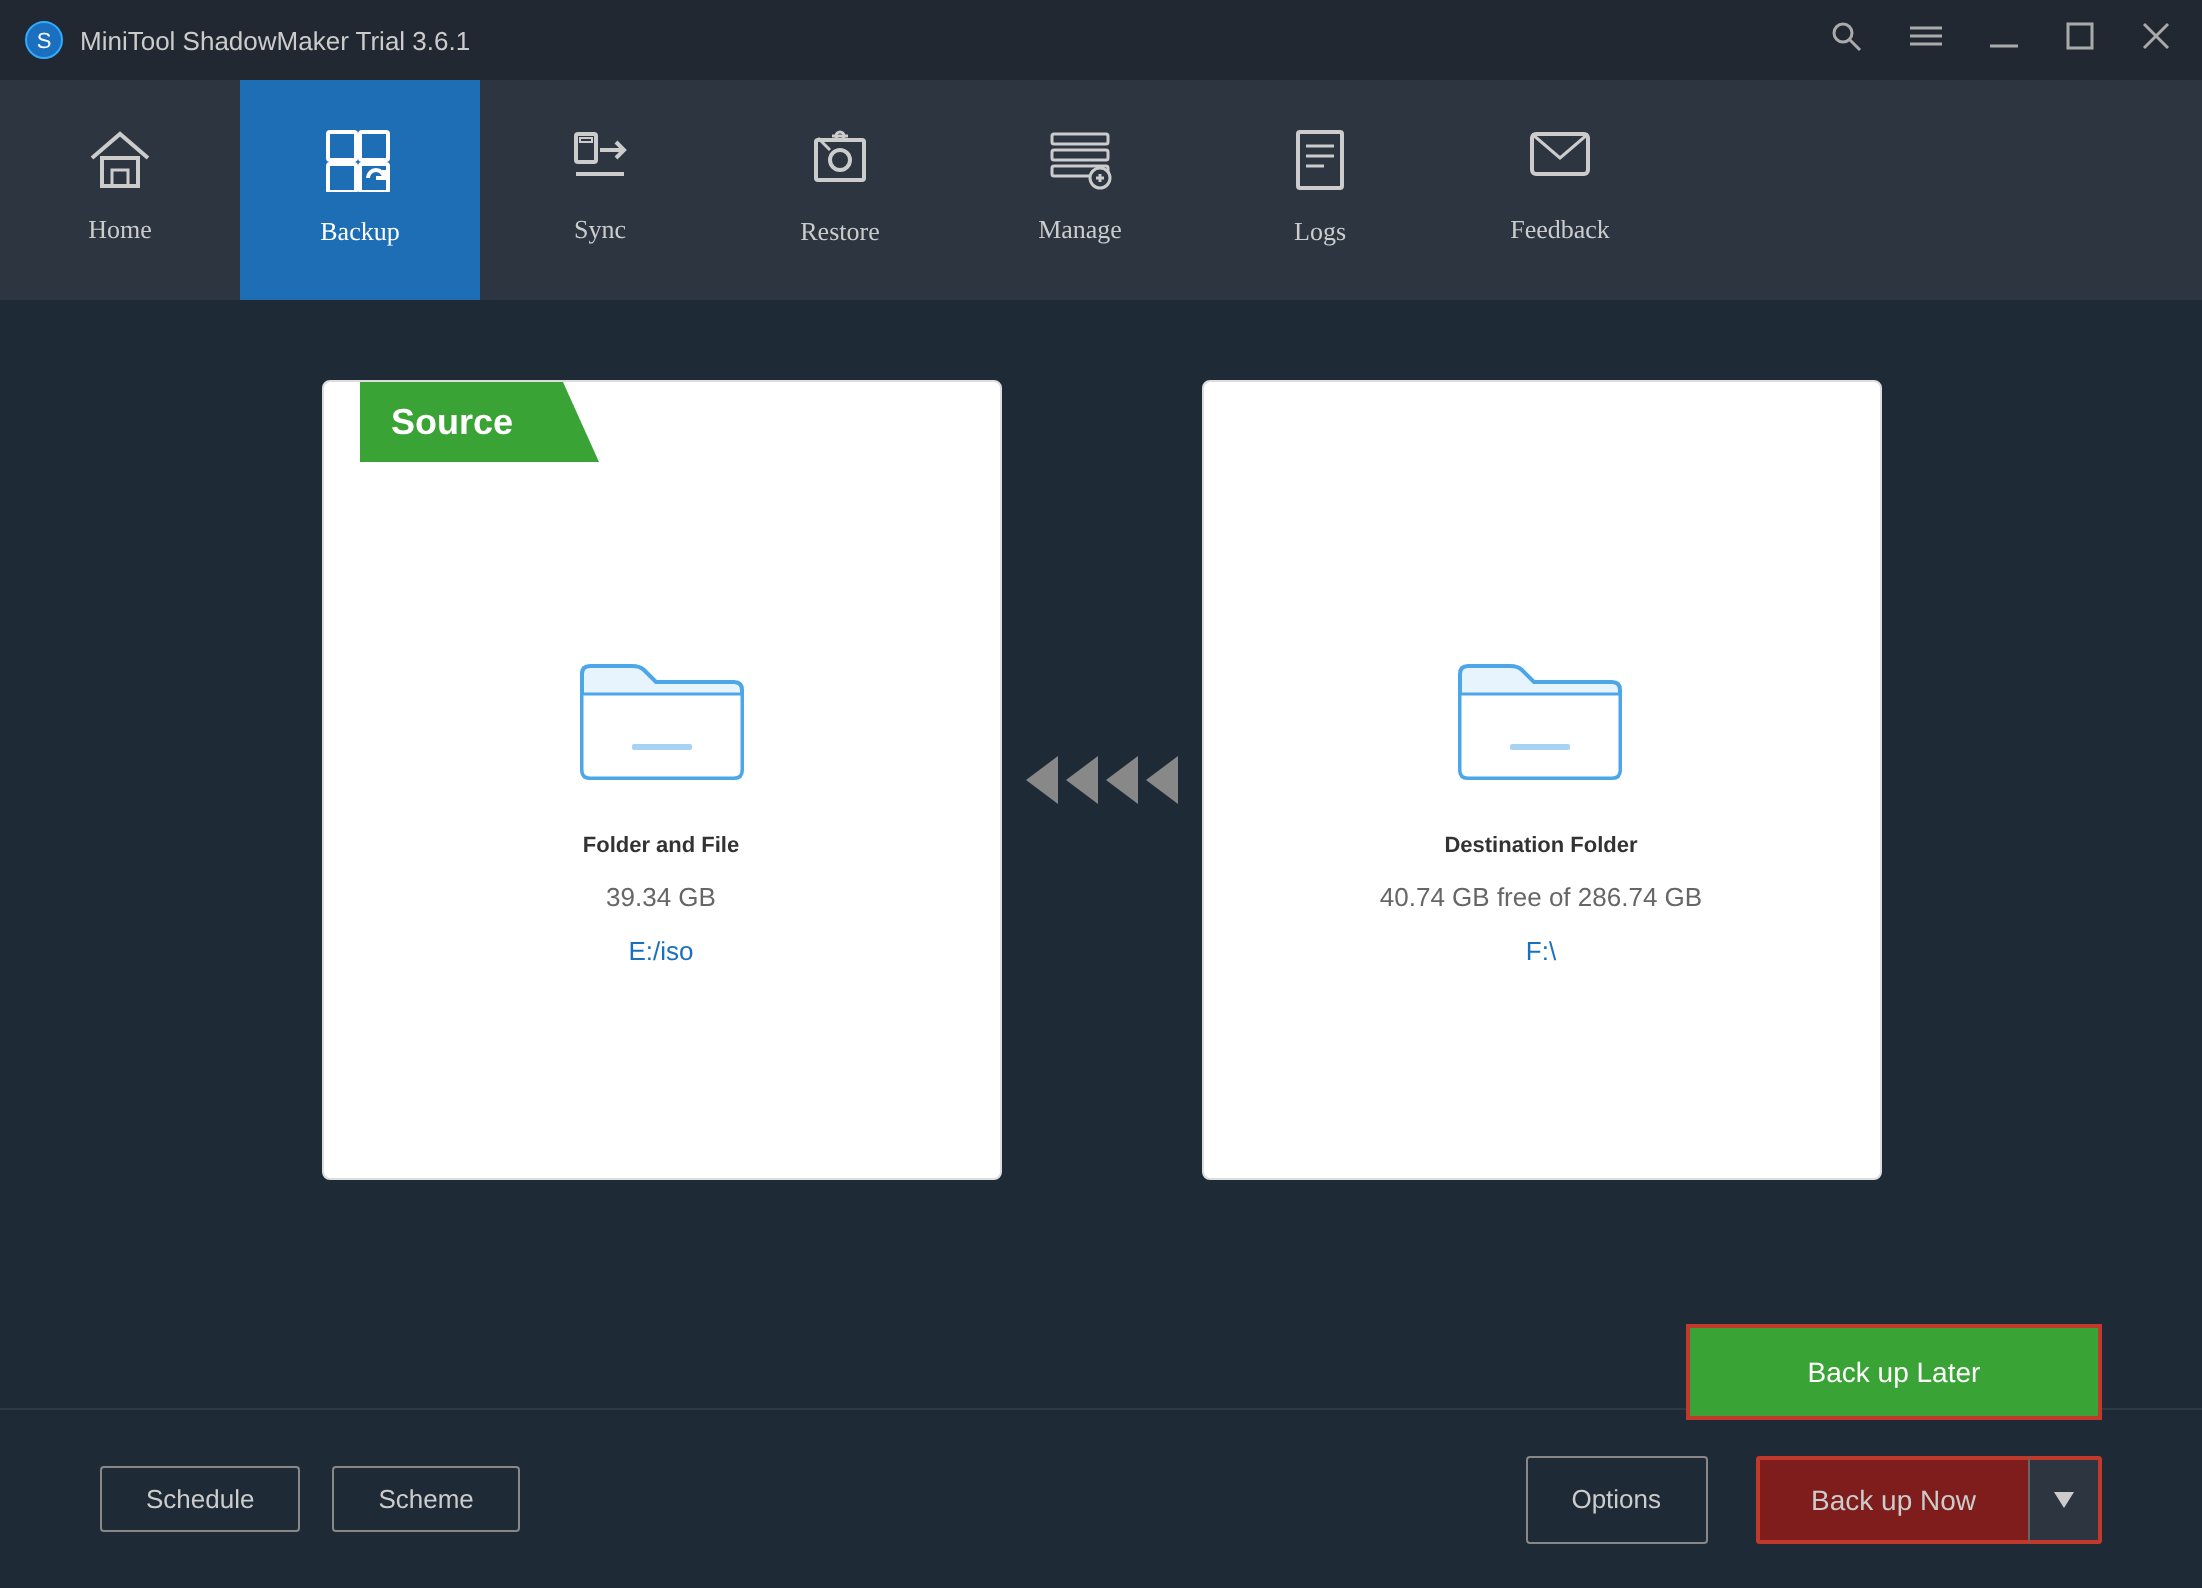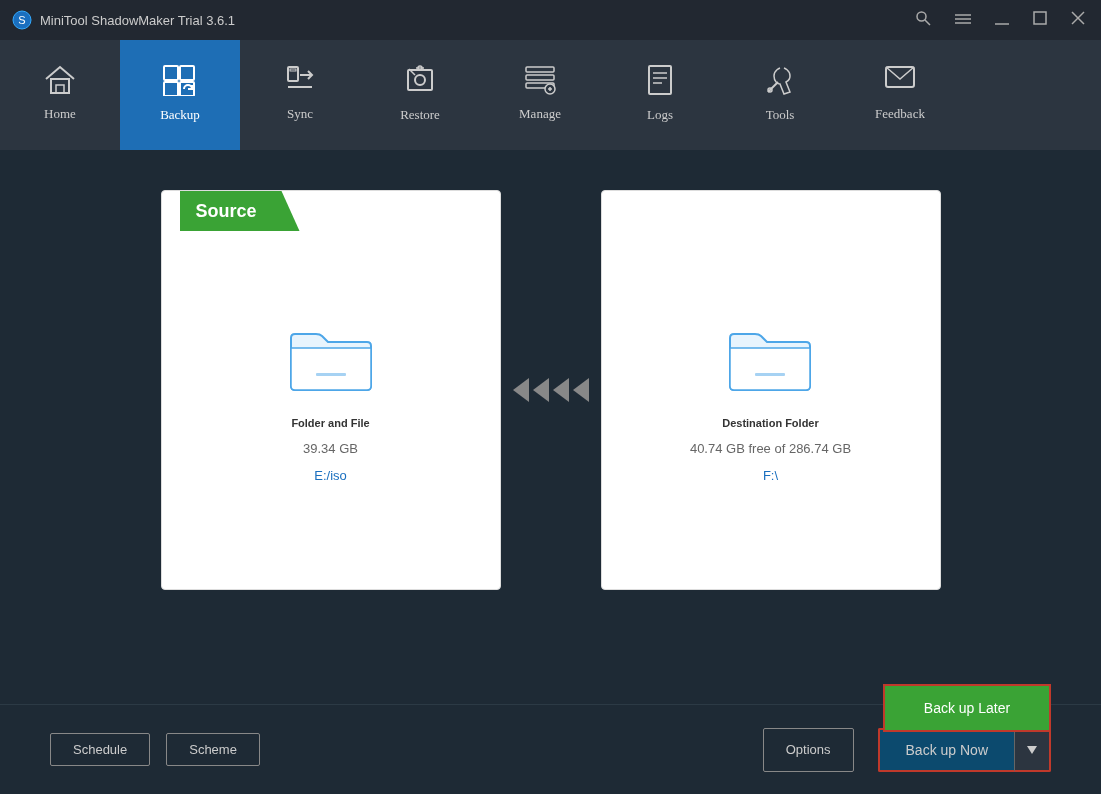--- a/index.html
+++ b/index.html
@@ -193,21 +193,21 @@
       border-radius: 2px;
     }
     .bottom-right {
       margin-left: auto;
       display: flex;
       align-items: stretch;
       gap: 0;
       position: relative;
     }
     .btn-backup-now {
-      background: #0c4a6e;
+      background: #7f1d1d;
       border: 2px solid #c0392b;
       color: #ccc;
       padding: 12px 26px;
       font-size: 14px;
       cursor: pointer;
       border-right: none;
       border-top-left-radius: 2px;
       border-bottom-left-radius: 2px;
     }
     .btn-dropdown {
@@ -228,23 +228,23 @@
       padding: 12px 22px;
       font-size: 13px;
       cursor: pointer;
       border-radius: 2px;
       margin-right: 24px;
     }
 
     
     #backup-later-dropdown {
       position: absolute;
-      bottom: 40px;
+      bottom: 62px;
       right: 0;
-      width: 168px;
+      width: 208px;
       background: #3aa335;
       border: 2px solid #c0392b;
       cursor: pointer;
       z-index: 100;
     }
     #backup-later-dropdown .btn-later {
       display: block;
       width: 100%;
       background: #3aa335;
       border: none;
@@ -380,30 +380,20 @@
       <svg width="28" height="32" viewBox="0 0 28 32" fill="none">
         <rect x="3" y="2" width="22" height="28" stroke="#ccc" stroke-width="2" fill="none" rx="1"></rect>
         <line x1="7" y1="9" x2="21" y2="9" stroke="#ccc" stroke-width="1.5"></line>
         <line x1="7" y1="14" x2="21" y2="14" stroke="#ccc" stroke-width="1.5"></line>
         <line x1="7" y1="19" x2="16" y2="19" stroke="#ccc" stroke-width="1.5"></line>
       </svg>
     </div>
     <span class="nav-label">Logs</span>
   </div>
 
-  <div class="nav-item">
-    <div class="nav-icon">
-      <svg width="32" height="32" viewBox="0 0 32 32" fill="none">
-        <path d="M20 4 C20 4 26 6 26 12 C26 16 22 18 22 18 L26 28 L20 30 L16 20 C14 20 10 18 10 12 C10 6 16 4 16 4" stroke="#ccc" stroke-width="1.5" fill="none"></path>
-        <line x1="4" y1="28" x2="14" y2="18" stroke="#ccc" stroke-width="2"></line>
-        <circle cx="6" cy="26" r="2" stroke="#ccc" stroke-width="1.5" fill="none"></circle>
-      </svg>
-    </div>
-    <span class="nav-label">Tools</span>
-  </div>
 
   <div class="nav-item">
     <div class="nav-icon">
       <svg width="32" height="30" viewBox="0 0 32 30" fill="none">
         <rect x="2" y="2" width="28" height="20" stroke="#ccc" stroke-width="2" fill="none" rx="2"></rect>
         <polyline points="2,2 16,14 30,2" stroke="#ccc" stroke-width="1.5" fill="none"></polyline>
       </svg>
     </div>
     <span class="nav-label">Feedback</span>
   </div>

